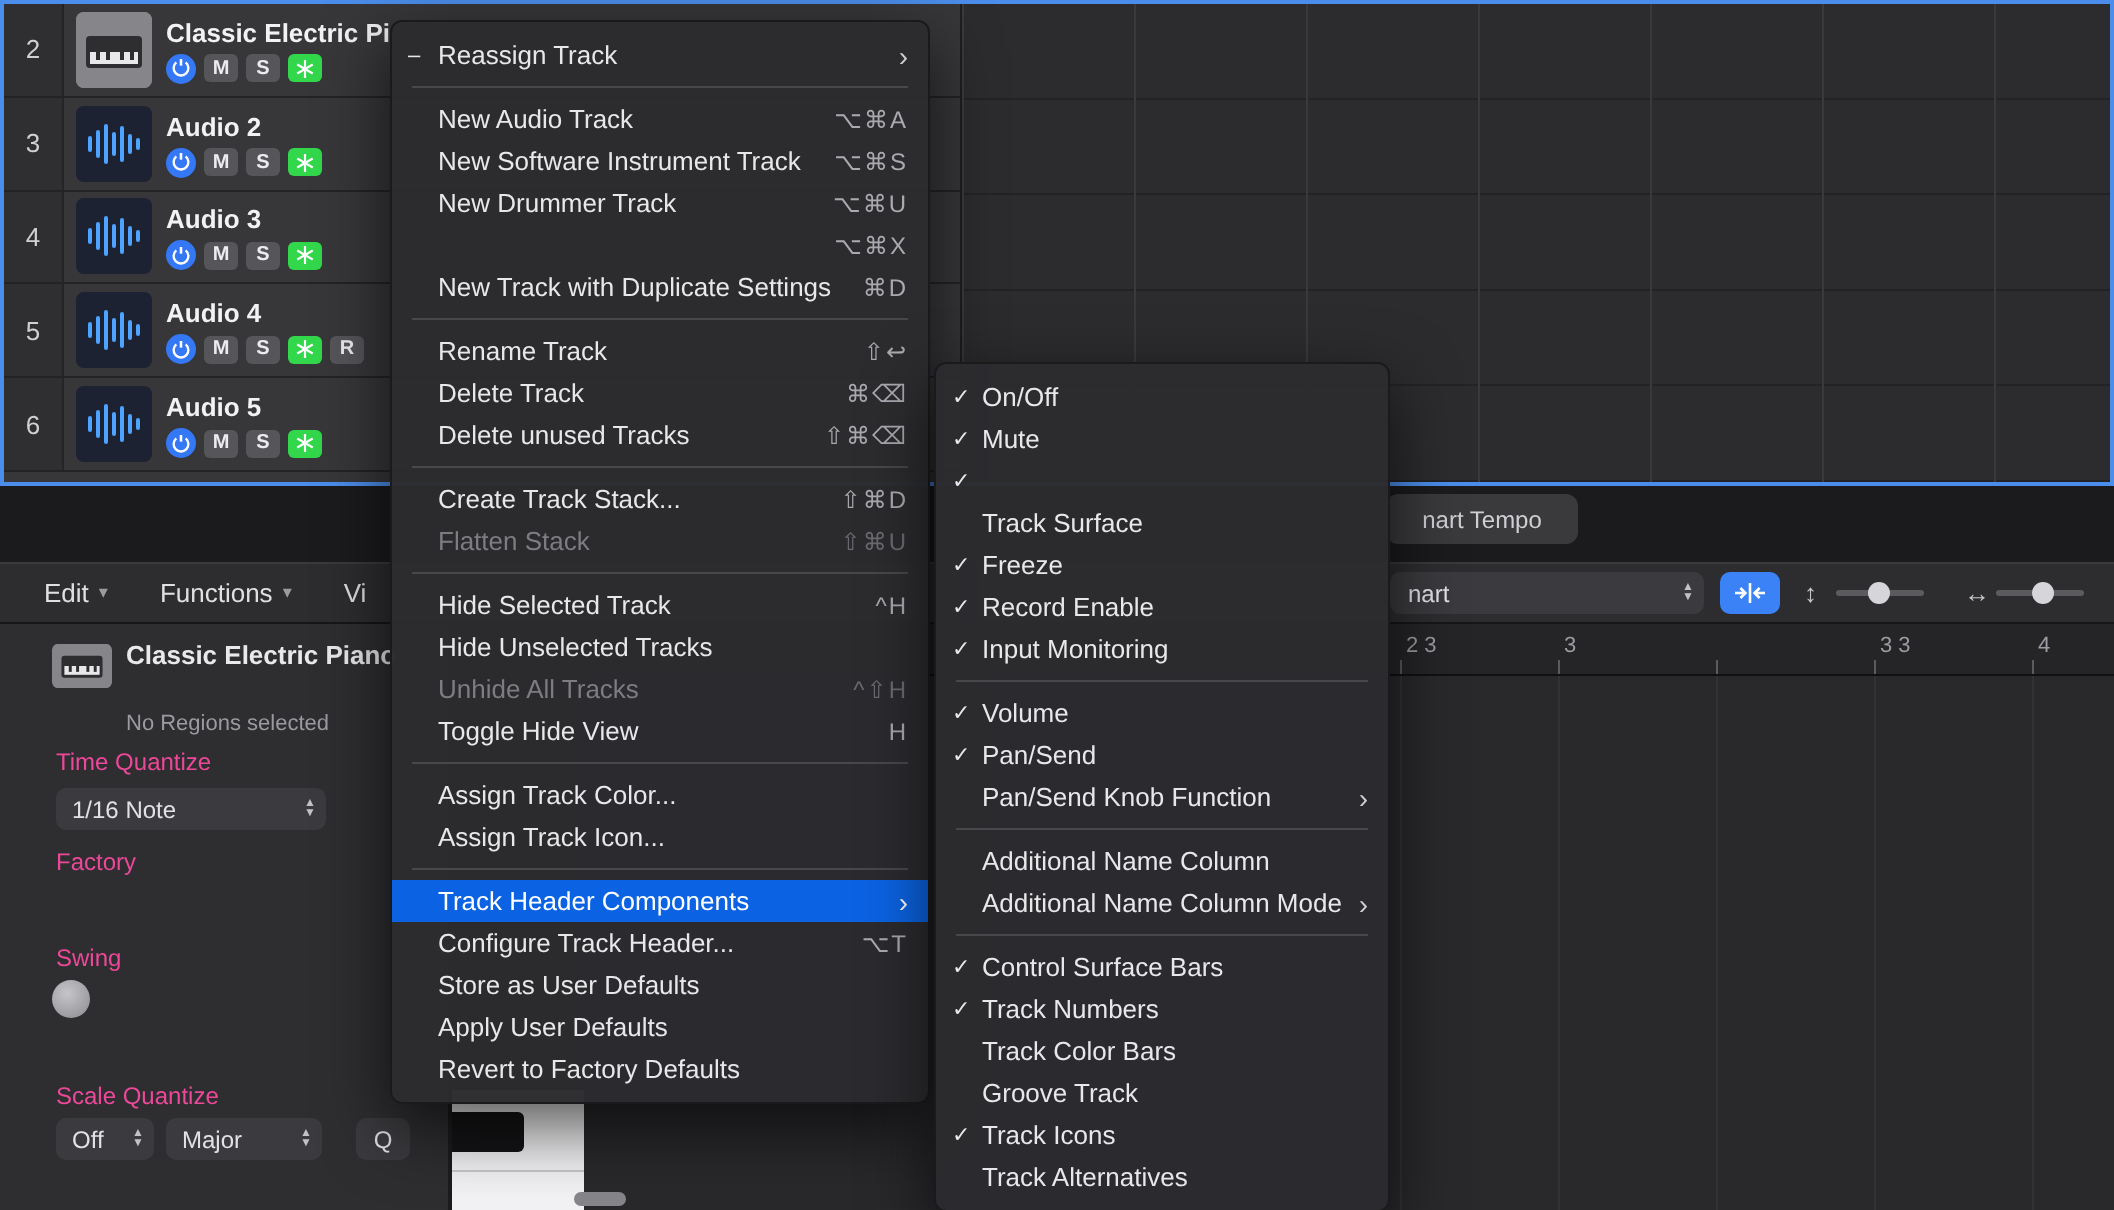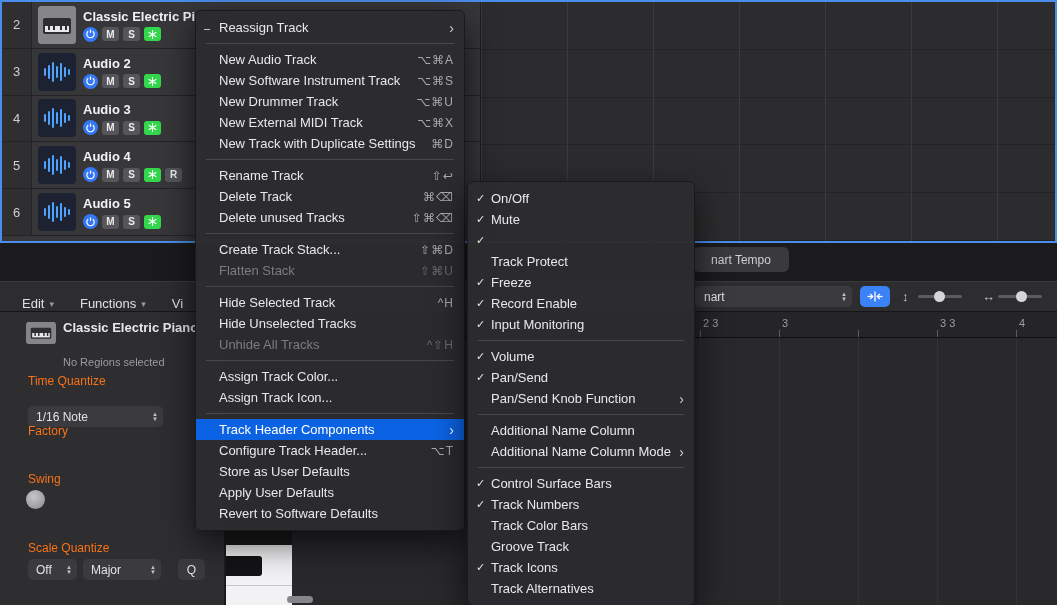--- a/index.html
+++ b/index.html
@@ -25,21 +25,21 @@
     background:
       repeating-linear-gradient(to right,#3a3a3d 0 1px,transparent 1px 86px),
       repeating-linear-gradient(to bottom,transparent 0 46.8px,#232325 46.8px 47.8px),
       #2c2c2e;}
 
   
   .mid-strip{position:absolute;left:0;top:243px;width:1057px;height:38px;background:#1b1b1d;z-index:2}
   .tempo-tab{position:absolute;left:693px;top:4px;width:96px;height:25px;background:#3a3a3d;border-radius:6px;
              display:flex;align-items:center;justify-content:center;font-size:12px;color:#cfcfd3}
   .toolbar{position:absolute;left:0;top:281px;width:1057px;height:31px;background:#2d2d30;border-top:1px solid #3a3a3d;border-bottom:1px solid #161618;z-index:2}
-  .tb-left{position:absolute;left:22px;top:0;height:100%;display:flex;align-items:flex-end;gap:26px}
+  .tb-left{position:absolute;left:22px;top:0;height:100%;display:flex;align-items:center;gap:26px}
   .tb-menu{font-size:13px;color:#e0e0e3;display:flex;align-items:center;white-space:nowrap}
   .tb-menu .chev{font-size:9px;color:#9a9a9f;margin-left:5px}
   .mode-select{position:absolute;left:695px;top:4px;width:157px;height:21px;background:#3b3b3f;border-radius:5px;
                display:flex;align-items:center;padding:0 5px 0 9px;font-size:12px;color:#e4e4e8}
   .stepper{display:flex;flex-direction:column;align-items:center;font-size:6px;line-height:5px;color:#c2c2c7;margin-left:auto}
   .catch-btn{position:absolute;left:860px;top:4px;width:30px;height:21px;background:#3b82f7;border-radius:5px;
              display:flex;align-items:center;justify-content:center}
   .zicon{position:absolute;top:7px;font-size:13px;color:#c6c6ca}
   .z1{left:902px}.z2{left:982px}
   .sl-track{position:absolute;top:13px;height:3px;background:#5a5a5f;border-radius:2px;width:44px}
@@ -56,25 +56,25 @@
   .keys{position:absolute;left:226px;top:545px;width:66px;height:60px;background:#f2f2f4;z-index:3}
   .black-key{position:absolute;left:0;top:11px;width:36px;height:20px;background:#141416;border-radius:0 3px 3px 0}
   .key-sep{position:absolute;left:0;top:40px;width:100%;height:1px;background:#c8c8cc}
   .hscroll{position:absolute;left:287px;top:596px;width:26px;height:7px;background:#85858a;border-radius:3.5px;z-index:6}
 
   
   .inspector{position:absolute;left:0;top:312px;width:225px;height:293px;background:#2e2e31;border-right:1px solid #1c1c1e;z-index:2}
   .insp-icon{position:absolute;left:26px;top:10px;width:30px;height:22px;border-radius:3px;overflow:hidden;background:#85858a;display:flex;align-items:center;justify-content:center}
   .insp-title{position:absolute;left:63px;top:8px;font-size:13px;font-weight:700;color:#e9e9ec;white-space:nowrap}
   .insp-sub{position:absolute;left:63px;top:44px;font-size:11px;color:#9a9aa0;white-space:nowrap}
-  .insp-label{position:absolute;font-size:12px;color:#f97316;white-space:nowrap}
+  .insp-label{position:absolute;font-size:12px;color:#ec4899;white-space:nowrap}
   .l-tq{left:28px;top:62px}.l-str{left:28px;top:112px}.l-sw{left:28px;top:160px}.l-sq{left:28px;top:229px}
   .dropdown{position:absolute;height:21px;background:#3b3b3f;border-radius:5px;display:flex;align-items:center;
             padding:0 5px 0 8px;font-size:12px;color:#e2e2e6;white-space:nowrap}
-  .dd-tq{left:28px;top:94px;width:135px}
+  .dd-tq{left:28px;top:82px;width:135px}
   .dd-key{left:28px;top:247px;width:49px}
   .dd-scale{left:83px;top:247px;width:78px}
   .qbtn{position:absolute;left:178px;top:247px;width:27px;height:21px;background:#3b3b3f;border-radius:5px;
         display:flex;align-items:center;justify-content:center;font-size:12px;color:#e2e2e6}
   .knob{position:absolute;left:26px;top:178px;width:19px;height:19px;border-radius:50%;
         background:radial-gradient(circle at 40% 35%,#c6c6ca,#8a8a8f)}
 
   
   .menu{position:absolute;background:rgba(44,44,47,0.98);border:1px solid #1a1a1c;border-radius:6px;
         box-shadow:0 12px 34px rgba(0,0,0,.65);padding:6px 0;font-size:13px;color:#e8e8ea}
@@ -421,21 +421,20 @@
       <span class="mlabel">New Software Instrument Track</span>
       <span class="mright">⌥⌘S</span>
     </div>
     <div class="menu-item">
       <span class="check"></span>
       <span class="mlabel">New Drummer Track</span>
       <span class="mright">⌥⌘U</span>
     </div>
     <div class="menu-item">
       <span class="check"></span>
-      <span class="mlabel">New External MIDI Track</span>
       <span class="mright">⌥⌘X</span>
     </div>
     <div class="menu-item">
       <span class="check"></span>
       <span class="mlabel">New Track with Duplicate Settings</span>
       <span class="mright">⌘D</span>
     </div>
     <div class="menu-sep"></div>
     <div class="menu-item">
       <span class="check"></span>
@@ -472,20 +471,25 @@
     <div class="menu-item">
       <span class="check"></span>
       <span class="mlabel">Hide Unselected Tracks</span>
       <span class="mright"></span>
     </div>
     <div class="menu-item disabled">
       <span class="check"></span>
       <span class="mlabel">Unhide All Tracks</span>
       <span class="mright">^⇧H</span>
     </div>
+    <div class="menu-item">
+      <span class="check"></span>
+      <span class="mlabel">Toggle Hide View</span>
+      <span class="mright">H</span>
+    </div>
     <div class="menu-sep"></div>
     <div class="menu-item">
       <span class="check"></span>
       <span class="mlabel">Assign Track Color...</span>
       <span class="mright"></span>
     </div>
     <div class="menu-item">
       <span class="check"></span>
       <span class="mlabel">Assign Track Icon...</span>
       <span class="mright"></span>
@@ -506,42 +510,42 @@
       <span class="mlabel">Store as User Defaults</span>
       <span class="mright"></span>
     </div>
     <div class="menu-item">
       <span class="check"></span>
       <span class="mlabel">Apply User Defaults</span>
       <span class="mright"></span>
     </div>
     <div class="menu-item">
       <span class="check"></span>
-      <span class="mlabel">Revert to Software Defaults</span>
+      <span class="mlabel">Revert to Factory Defaults</span>
       <span class="mright"></span>
     </div>
   </div>
 <div class="menu sub-menu" id="submenu">
     <div class="menu-item">
       <span class="check">✓</span>
       <span class="mlabel">On/Off</span>
       <span class="mright"></span>
     </div>
     <div class="menu-item">
       <span class="check">✓</span>
       <span class="mlabel">Mute</span>
       <span class="mright"></span>
     </div>
     <div class="menu-item">
       <span class="check">✓</span>
       <span class="mright"></span>
     </div>
     <div class="menu-item">
       <span class="check"></span>
-      <span class="mlabel">Track Protect</span>
+      <span class="mlabel">Track Surface</span>
       <span class="mright"></span>
     </div>
     <div class="menu-item">
       <span class="check">✓</span>
       <span class="mlabel">Freeze</span>
       <span class="mright"></span>
     </div>
     <div class="menu-item">
       <span class="check">✓</span>
       <span class="mlabel">Record Enable</span>

